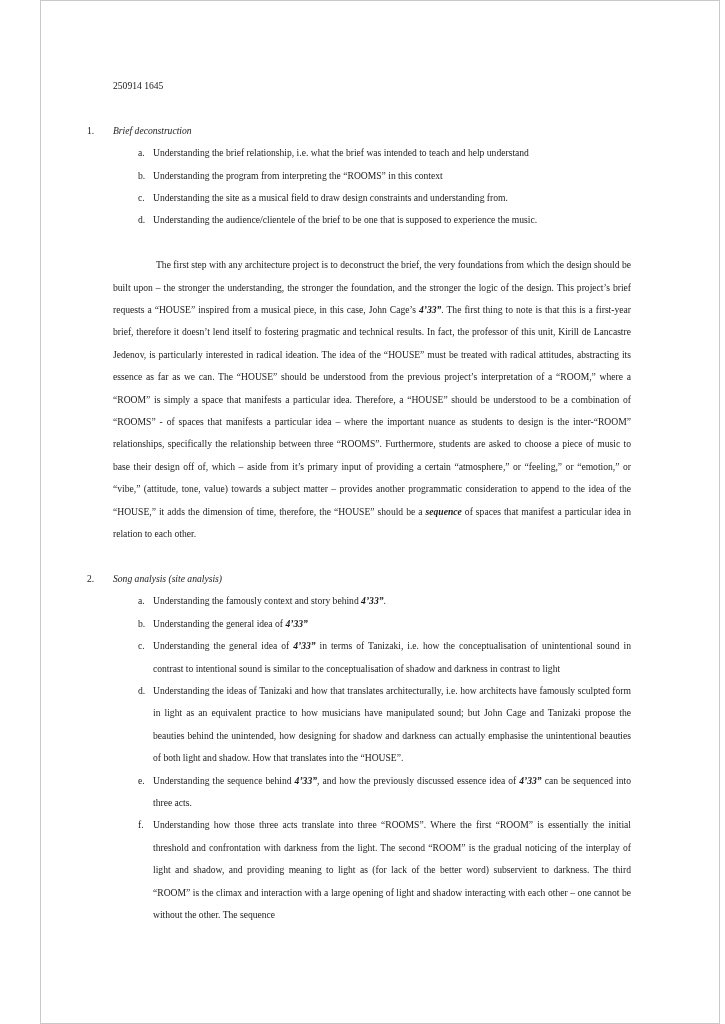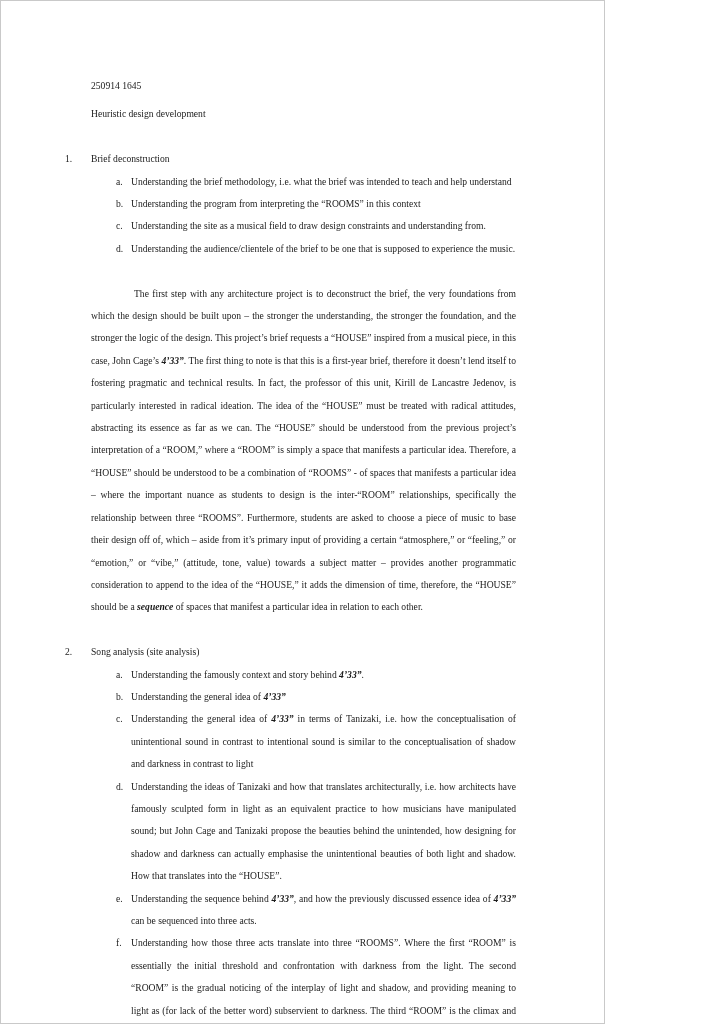--- a/index.html
+++ b/index.html
@@ -3,58 +3,58 @@
 <meta charset="utf-8">
 <style>
   * { margin: 0; padding: 0; box-sizing: border-box; }
   html, body { background: #ffffff; }
   body {
     width: 725px;
     height: 1024px;
     font-family: "Liberation Serif", "DejaVu Serif", serif;
   }
   .page {
-    width: 605px;
+    width: 680px;
     height: 1024px;
     background: #ffffff;
     border: 1px solid #c9c9c9;
-    padding: 74px 88px 0 90px;
+    padding: 74px 88px 0 72px;
     font-size: 9.6px;
     line-height: 22.4px;
     color: #1b1b1b;
     overflow: hidden;
+    margin-left: 40px;
   }
   .title { margin-top: 6px; }
   .sec { margin-top: 22.4px; }
   .l1 { display: flex; margin-left: -26px; }
   .l1m { flex: 0 0 26px; }
-  .l1t { flex: 1; }
+  .l1t { flex: 1; font-style: italic; }
   .l2 { display: flex; margin-left: 25px; }
   .l2m { flex: 0 0 15px; }
   .l2t { flex: 1; text-align: justify; }
   .par { margin-top: 22.4px; text-align: justify; text-indent: 43px; }
   .it { font-style: italic; font-weight: bold; }
 </style>
 </head>
 <body>
 
 <div class="page">
 
   <p class="line">250914 1645</p>
-  <p class="line title">Heuristic design development</p>
 
   <section class="sec">
     <div class="l1">
       <span class="l1m">1.</span>
       <span class="l1t">Brief deconstruction</span>
     </div>
 
     <div class="l2">
       <span class="l2m">a.</span>
-      <span class="l2t"><span>Understanding the brief methodology, i.e. what the brief was intended to teach and help understand</span></span>
+      <span class="l2t"><span>Understanding the brief relationship, i.e. what the brief was intended to teach and help understand</span></span>
     </div>
     <div class="l2">
       <span class="l2m">b.</span>
       <span class="l2t"><span>Understanding the program from interpreting the “ROOMS” in this context</span></span>
     </div>
     <div class="l2">
       <span class="l2m">c.</span>
       <span class="l2t"><span>Understanding the site as a musical field to draw design constraints and understanding from.</span></span>
     </div>
     <div class="l2">

